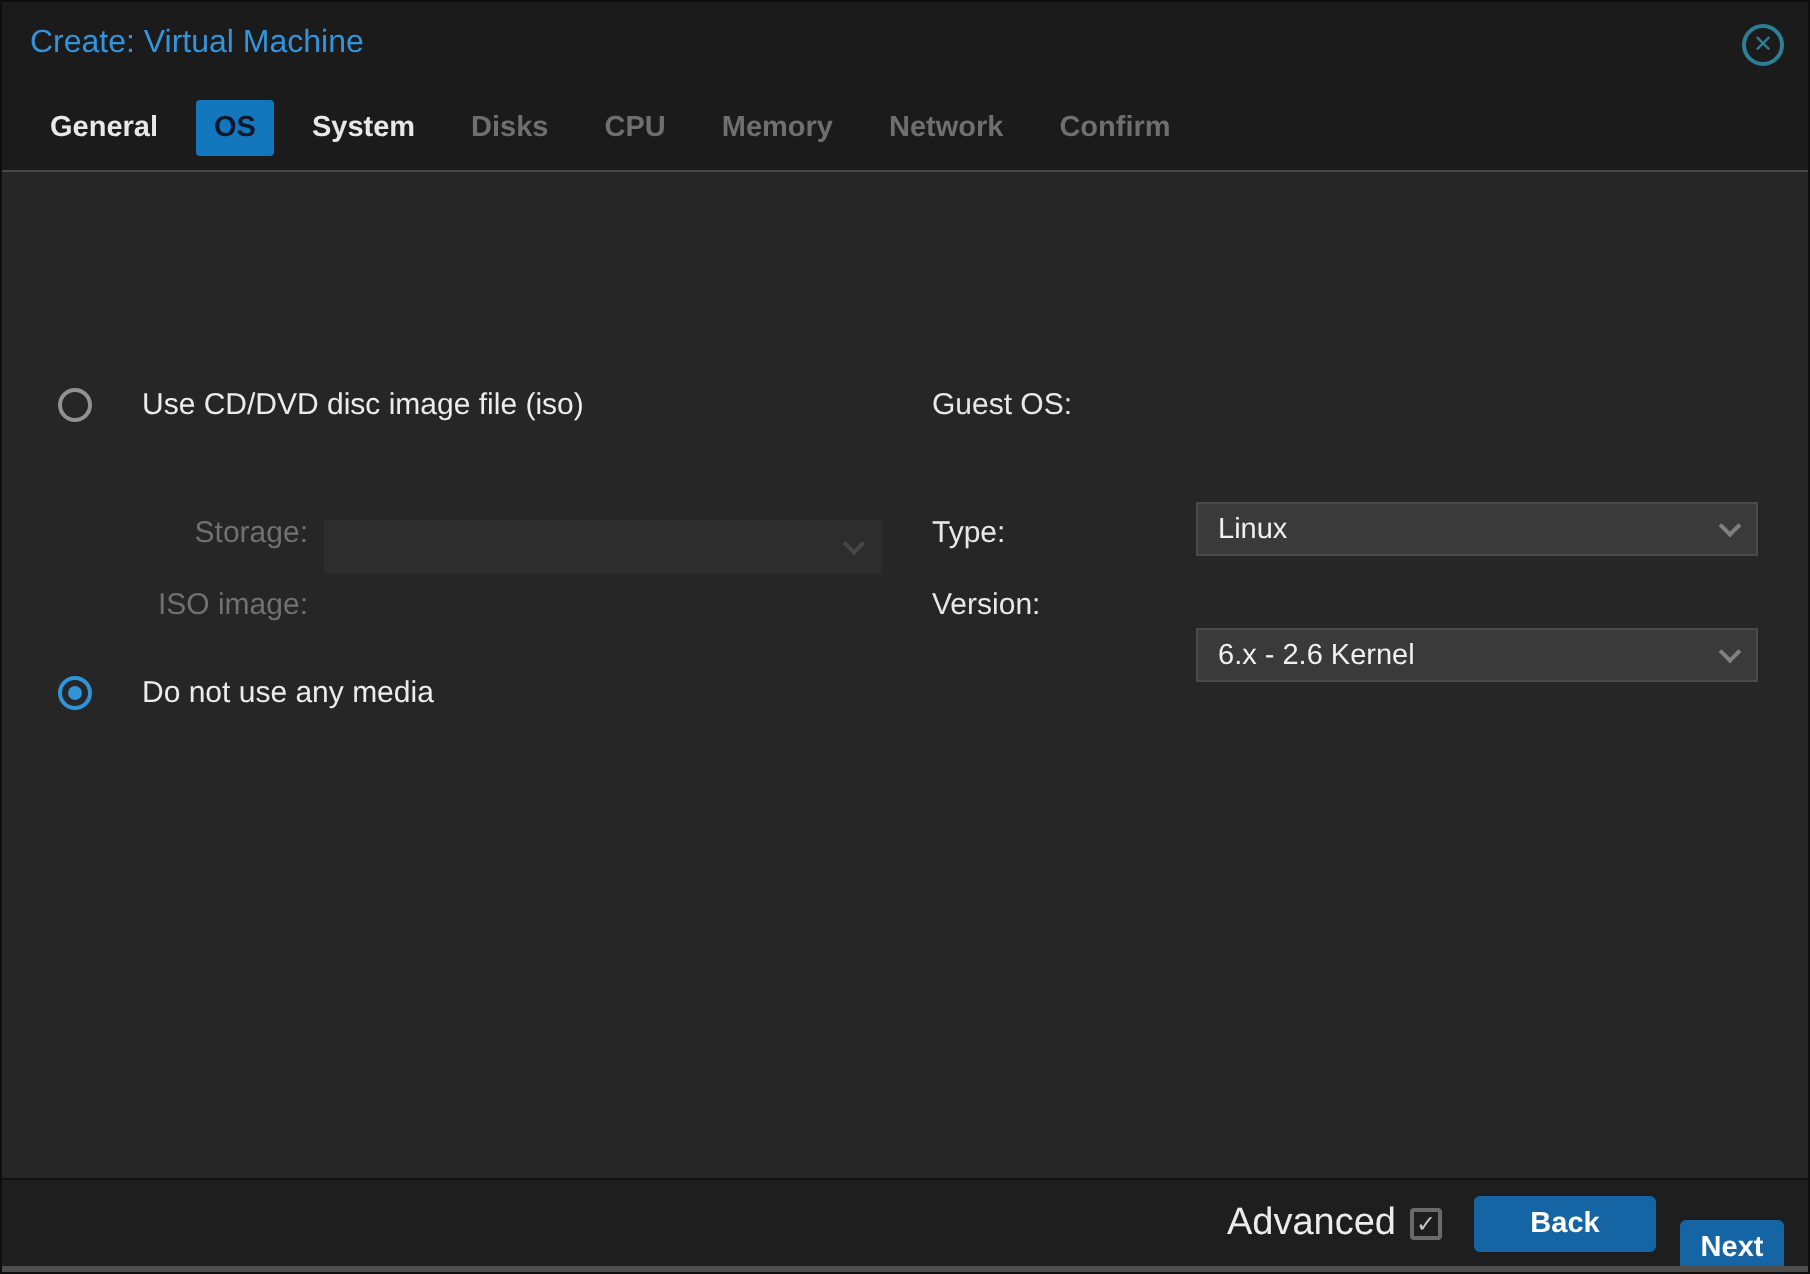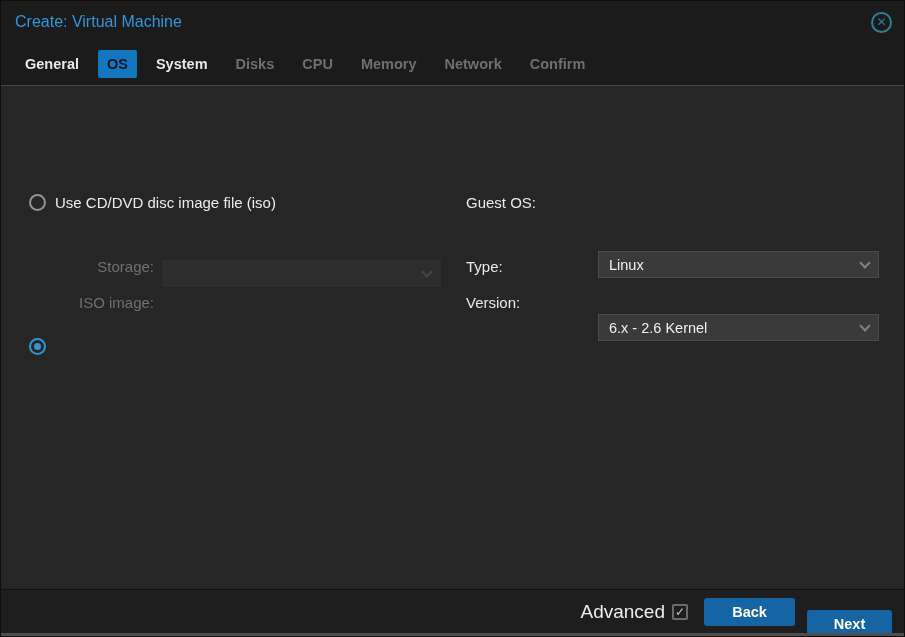--- a/index.html
+++ b/index.html
@@ -43,21 +43,21 @@
   .tab {
     height: 28px; line-height: 28px; padding: 0 9px;
     font-size: 14.5px; font-weight: bold; color: #e8e8e8;
     border-radius: 2px; cursor: pointer; white-space: nowrap;
   }
   .tab.active { background: #1377bd; color: #0f172a; }
   .tab.disabled { color: #6f6f6f; cursor: default; }
   
   .body { position: absolute; top: 86px; left: 0; right: 0; bottom: 47px; background: #262626; }
   .abs { position: absolute; }
-  .radio-row { display: flex; align-items: flex-end; gap: 9px; height: 18px; }
+  .radio-row { display: flex; align-items: flex-end; gap: 25px; height: 18px; }
   .radio {
     width: 17px; height: 17px; border-radius: 50%;
     border: 2px solid #929292; background: transparent; flex: 0 0 auto;
     position: relative; cursor: pointer;
   }
   .radio.checked { border-color: #3094d8; }
   .radio.checked::after {
     content: ""; position: absolute; top: 50%; left: 50%;
     width: 7px; height: 7px; margin: -3.5px 0 0 -3.5px;
     border-radius: 50%; background: #3094d8;
@@ -98,21 +98,21 @@
     background: transparent;
   }
   .btn {
     height: 28px; border: none; border-radius: 3px;
     background: #1565a5; color: #ffffff;
     font-family: "Liberation Sans", sans-serif;
     font-size: 14.5px; font-weight: bold; cursor: pointer;
     padding: 0;
   }
   .btn-back { width: 91px; }
-  .btn-next { width: 85px; margin-top: 24px; }
+  .btn-next { width: 52px; margin-top: 24px; }
 </style>
 </head>
 <body>
 
 <div class="dialog">
 
   <div class="titlebar">
     <div class="title">Create: Virtual Machine</div>
     <div class="close-btn">
       <span>✕</span>
@@ -141,20 +141,21 @@
 
     <div class="abs field-label dim" style="left:28px; top:179px; width:125px; text-align:right;">ISO image:</div>
     <div class="abs combo disabled" style="left:161px; top:173px; width:279px;">
       <span></span>
       <span class="chevron"></span>
     </div>
 
 
     <div class="abs radio-row" style="left:28px; top:250px;">
       <span class="radio checked"></span>
+      <span class="radio-label">Do not use any media</span>
     </div>
 
     <div class="abs heading" style="left:465px; top:107px;">Guest OS:</div>
 
     <div class="abs field-label" style="left:465px; top:143px;">Type:</div>
     <div class="abs combo" style="left:597px; top:137px; width:281px;">
       <span>Linux</span>
       <span class="chevron"></span>
     </div>
 

